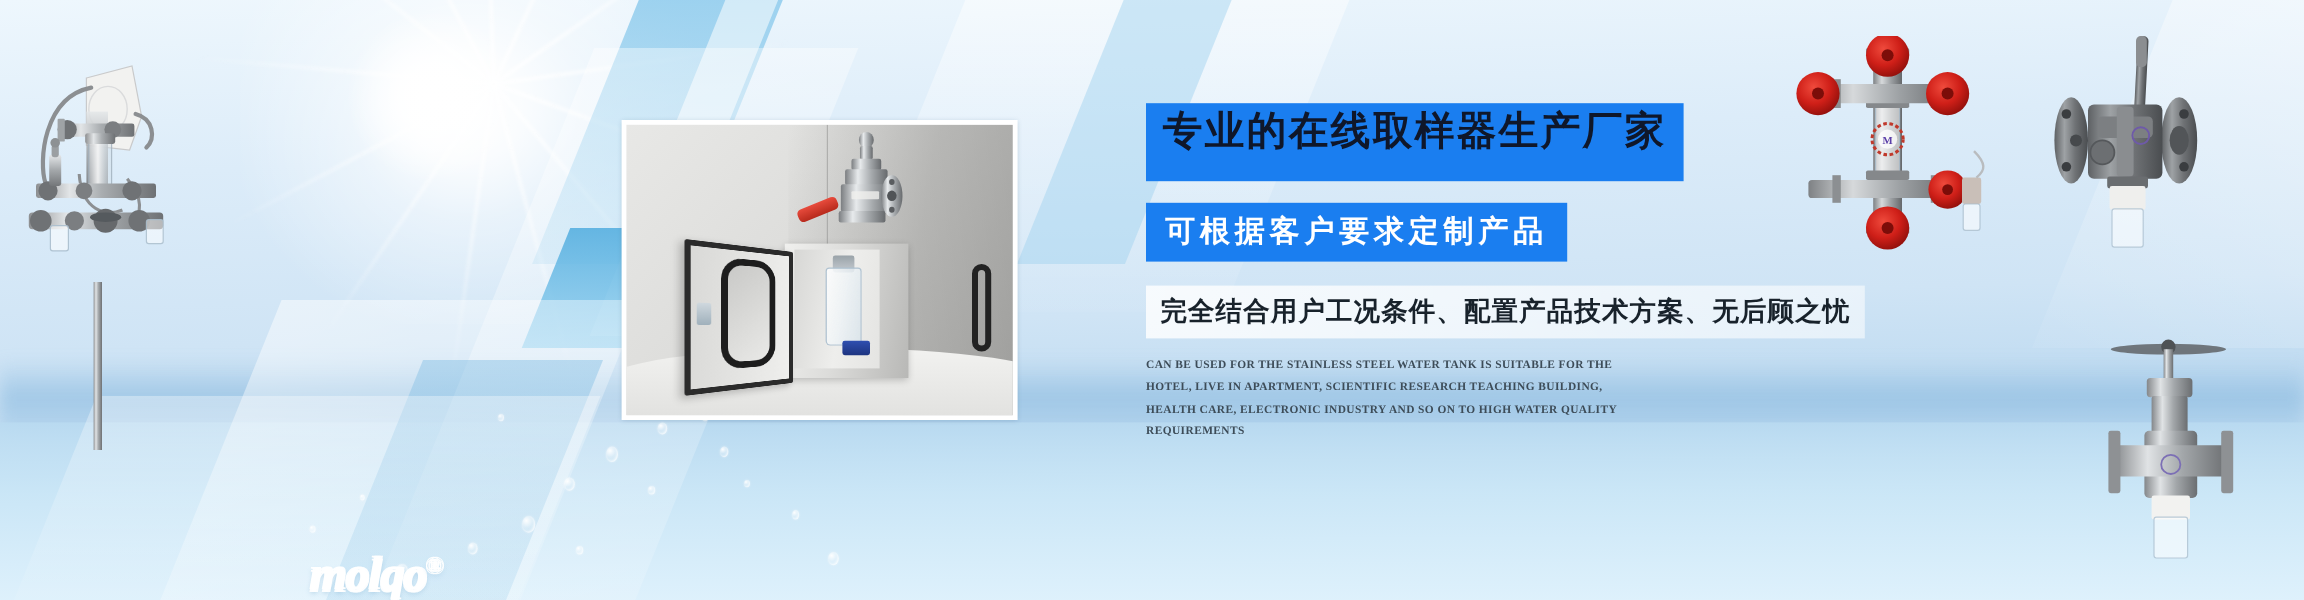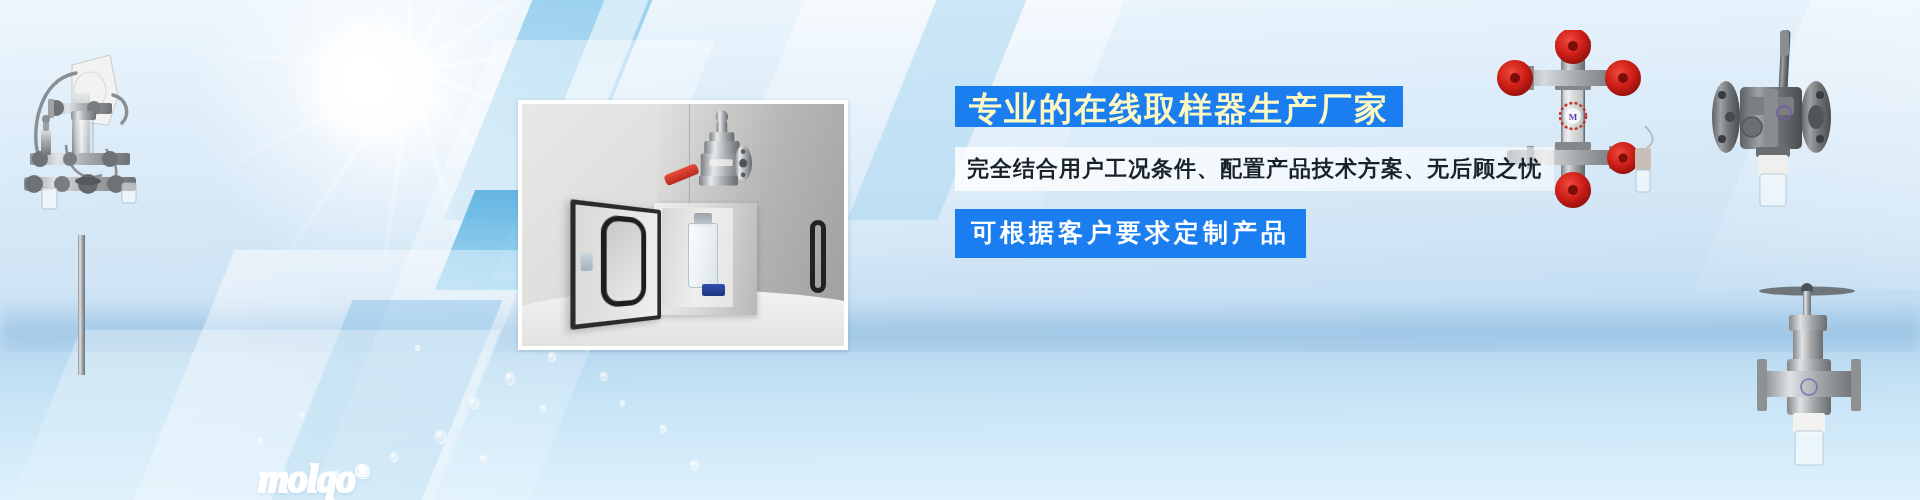--- a/index.html
+++ b/index.html
@@ -129,23 +129,23 @@
   #company-name {
     font-family:"Liberation Serif", serif;
     font-size:34px; font-weight:700; letter-spacing:5px;
     color:#1c1c1c; white-space:nowrap;
     text-shadow:0 1px 1px rgba(255,255,255,.7);
   }
 
   #slogan-primary {
     display:inline-block; margin-top:16px;
     background:#1a7ef0;
-    color:#fef9c3;
+    color:#0f172a;
     font-size:33px; font-weight:700; letter-spacing:2px;
-    padding:6px 14px 0 14px; white-space:nowrap;
+    padding:6px 14px 24px 14px; white-space:nowrap;
     line-height:1.05;
   }
 
   #slogan-secondary {
     display:inline-block; margin-top:20px;
     background:linear-gradient(90deg, rgba(255,255,255,.82), rgba(255,255,255,.55));
     color:#18222b;
     font-size:22px; font-weight:700; letter-spacing:1px;
     padding:7px 12px; white-space:nowrap;
   }
@@ -479,24 +479,25 @@
     </div>
   </div>
 
   <div id="text-block">
 
     <div>
       <span id="slogan-primary">专业的在线取样器生产厂家</span>
     </div>
 
     <div>
+      <span id="slogan-custom">可根据客户要求定制产品</span>
+    </div>
+
+    <div>
       <span id="slogan-secondary">完全结合用户工况条件、配置产品技术方案、无后顾之忧</span>
     </div>
 
-    <div>
-      <span id="slogan-custom">可根据客户要求定制产品</span>
-    </div>
-
+    <div id="english-desc">CAN BE USED FOR THE STAINLESS STEEL WATER TANK IS SUITABLE FOR THE HOTEL, LIVE IN APARTMENT, SCIENTIFIC RESEARCH TEACHING BUILDING, HEALTH CARE, ELECTRONIC INDUSTRY AND SO ON TO HIGH WATER QUALITY REQUIREMENTS</div>
   </div>
 
   <div id="logo"><span>molqo</span><span class="reg">®</span></div>
 
 </div>
 
 </body></html>

